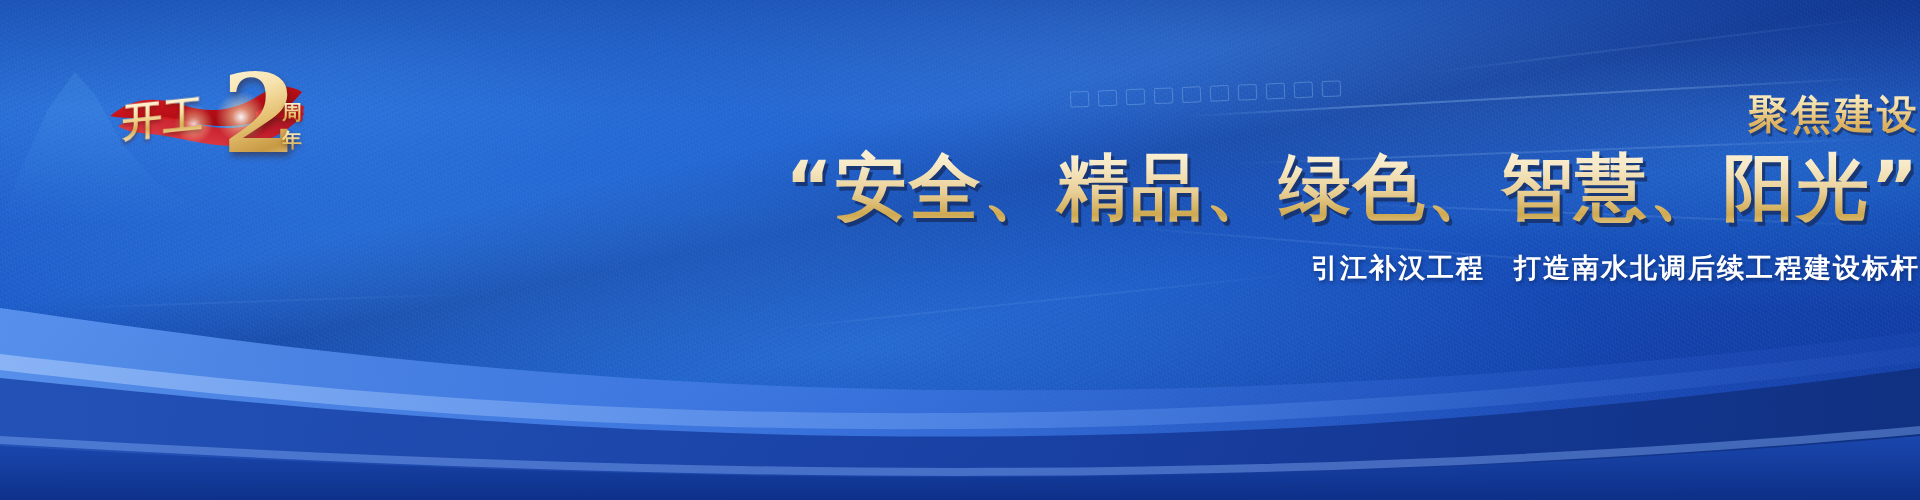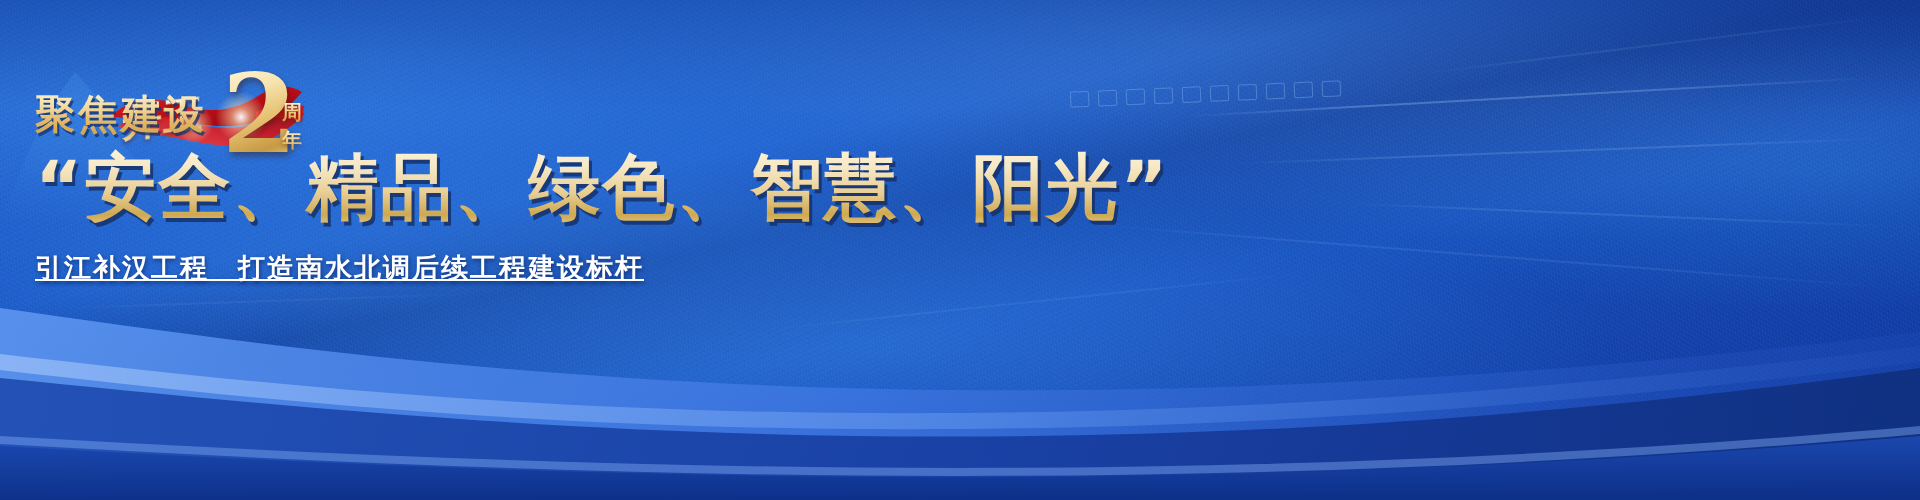--- a/index.html
+++ b/index.html
@@ -124,21 +124,21 @@
   }
   .logo-spark{
     position:absolute;left:106px;top:34px;width:58px;height:58px;
     background:radial-gradient(circle, rgba(255,255,255,.95) 0%, rgba(255,230,180,.55) 22%, rgba(255,180,120,0) 62%);
     pointer-events:none;
   }
   .logo-spark.s2{left:66px;top:48px;width:44px;height:44px;opacity:.85;}
 
   
   .text-block{
-    position:absolute;left:0;right:0;top:90px;text-align:left;padding-left:35px;
+    position:absolute;left:0;right:0;top:90px;text-align:right;padding-left:35px;
   }
   .eyebrow{
     font-family:"DejaVu Sans","Liberation Sans",sans-serif;
     font-size:40px;line-height:48px;font-weight:700;letter-spacing:3px;
     background:linear-gradient(180deg,#fdf1d2 0%,#f2dCA1 34%,#e3b866 66%,#caa14f 100%);
     -webkit-background-clip:text;background-clip:text;color:transparent;
     filter:drop-shadow(2px 3px 0 rgba(26,52,110,.80));
     margin:0;
   }
   .headline{
@@ -149,21 +149,20 @@
     background:linear-gradient(180deg,#fdf3db 0%,#f7e9c6 26%,#e9cf96 56%,#cfa951 82%,#e8cd90 100%);
     -webkit-background-clip:text;background-clip:text;color:transparent;
     filter:drop-shadow(3px 4px 0 rgba(22,48,105,.85));
   }
   .subtitle{
     margin:20px 0 0;
     font-family:"DejaVu Sans","Liberation Sans",sans-serif;
     font-size:27px;line-height:36px;font-weight:700;letter-spacing:2px;
     color:#ffffff;
     text-shadow:1px 2px 4px rgba(10,38,100,.75);
-    text-decoration:underline;
   }
 </style>
 </head>
 <body>
 
 <div class="banner">
 
   <div class="bg-base"></div>
   <div class="bg-photo"></div>
   <div class="bg-grain"></div>

